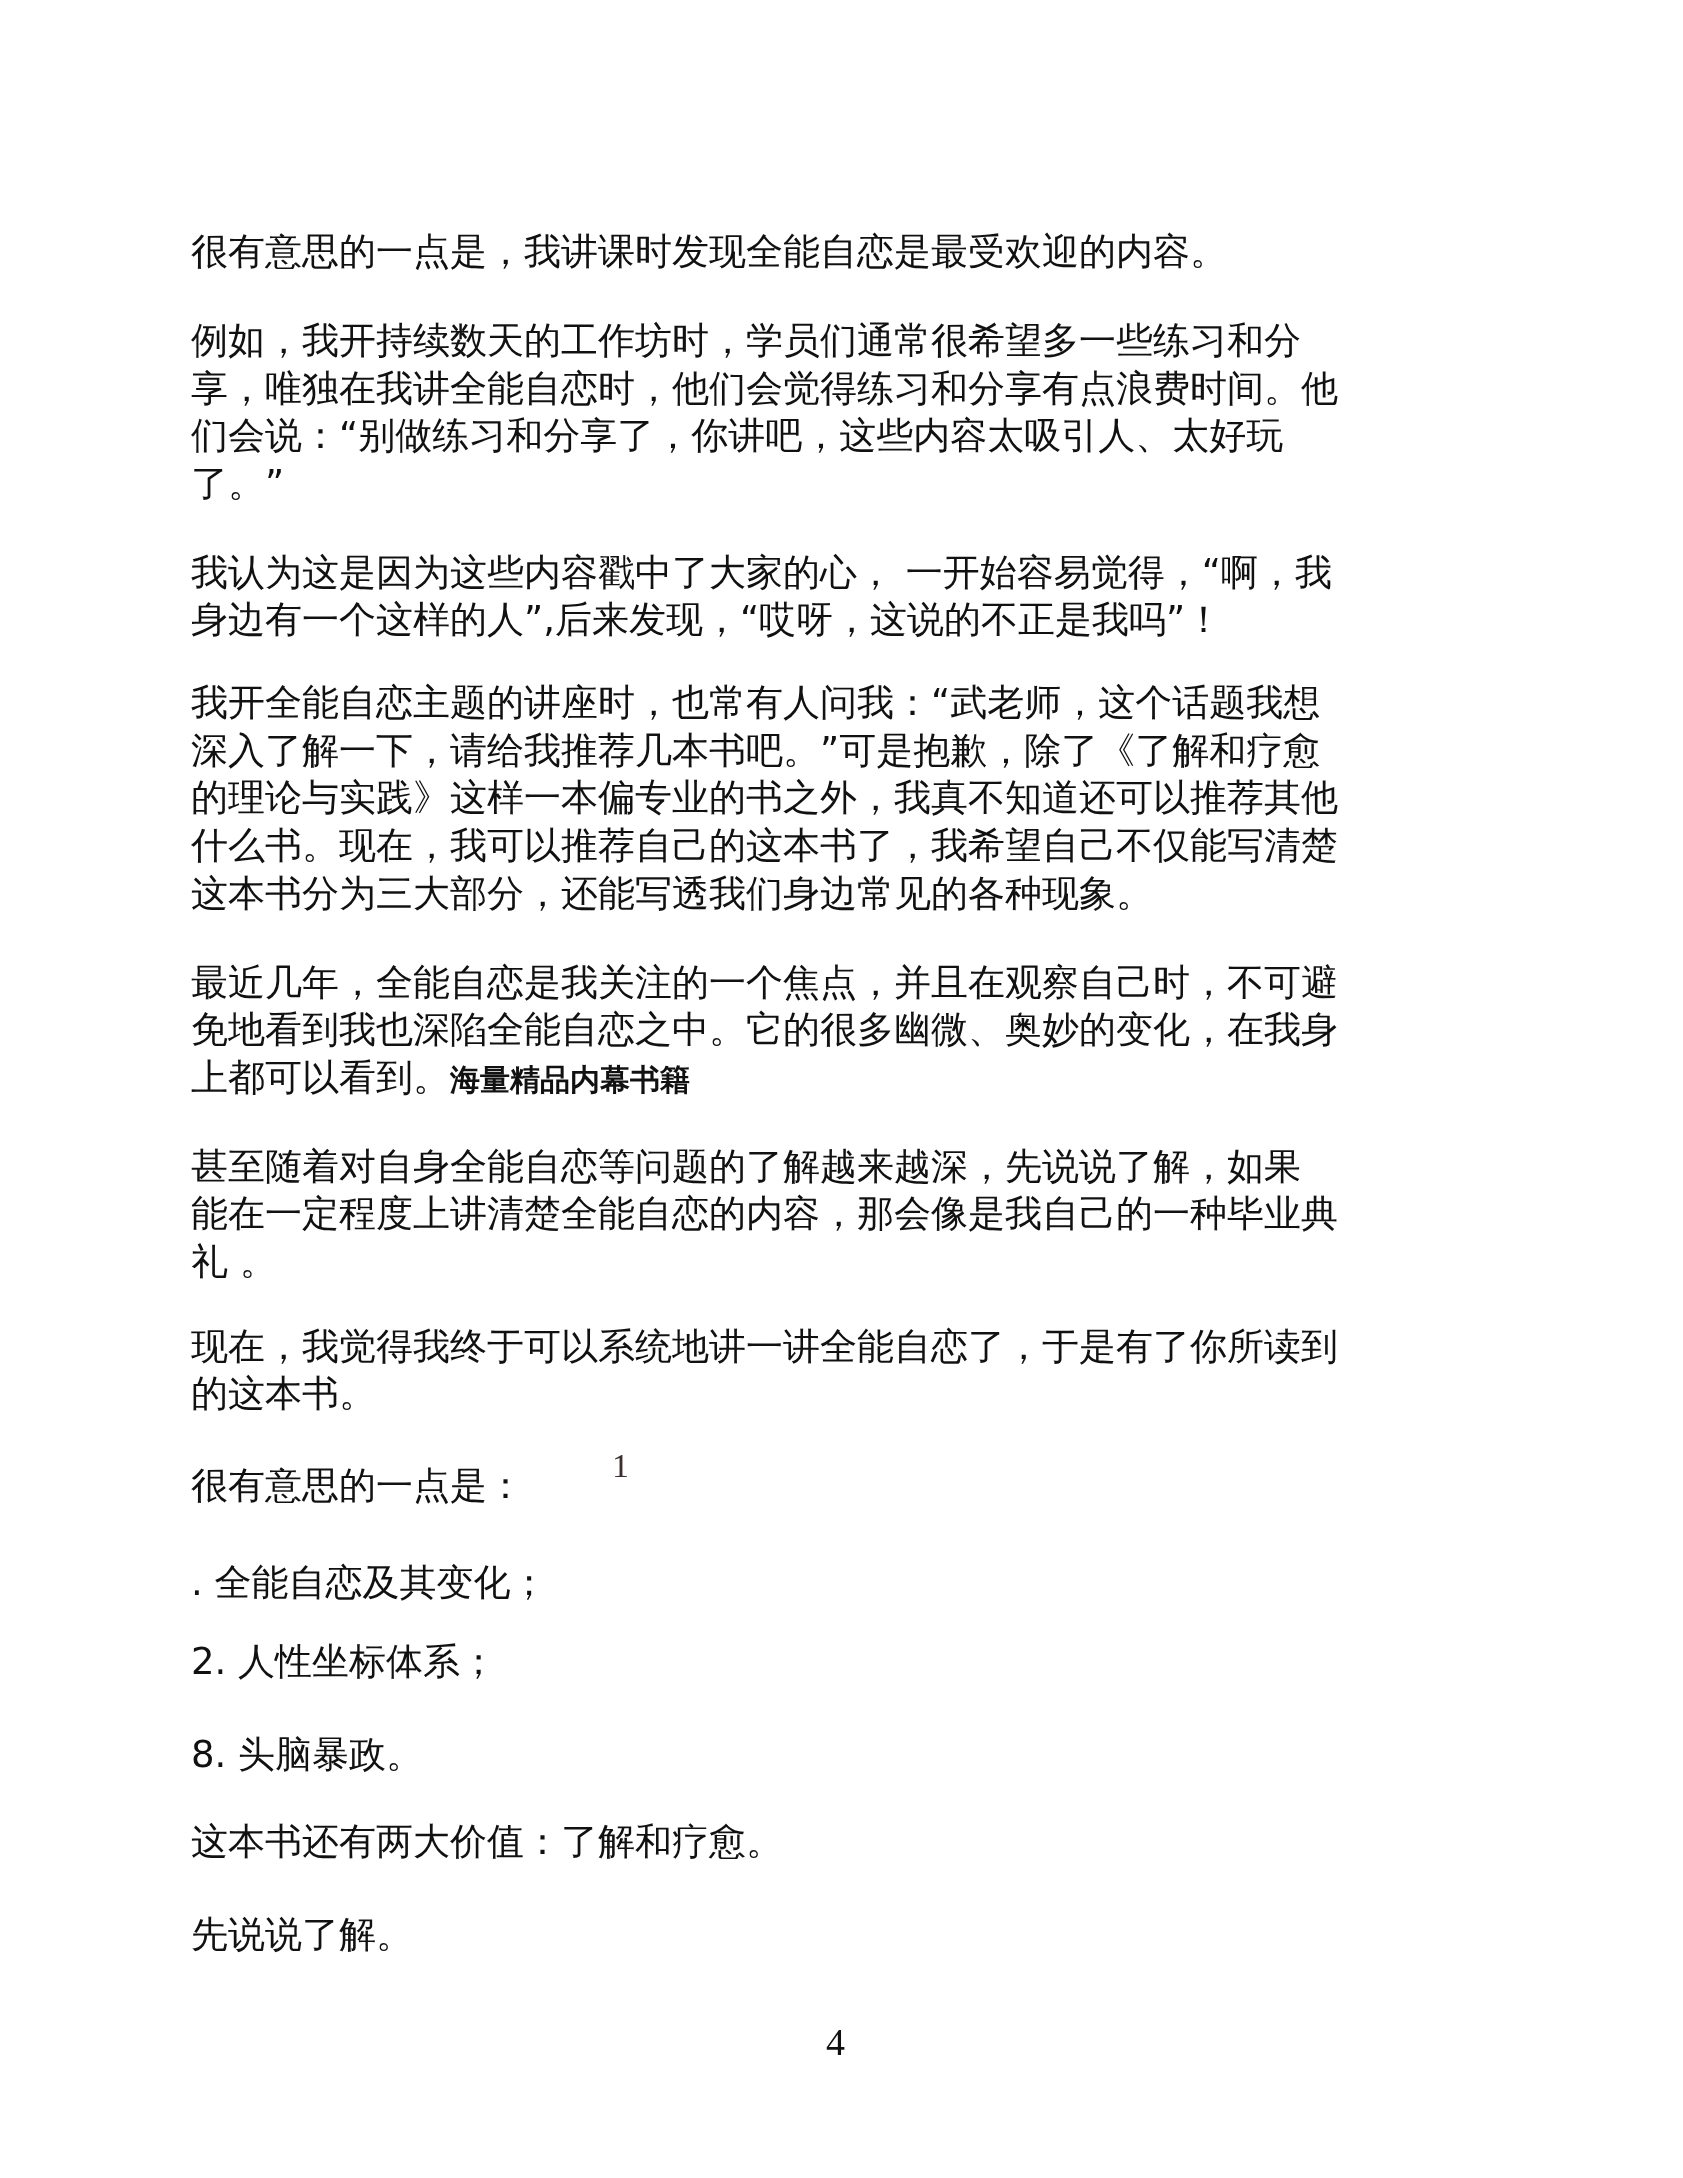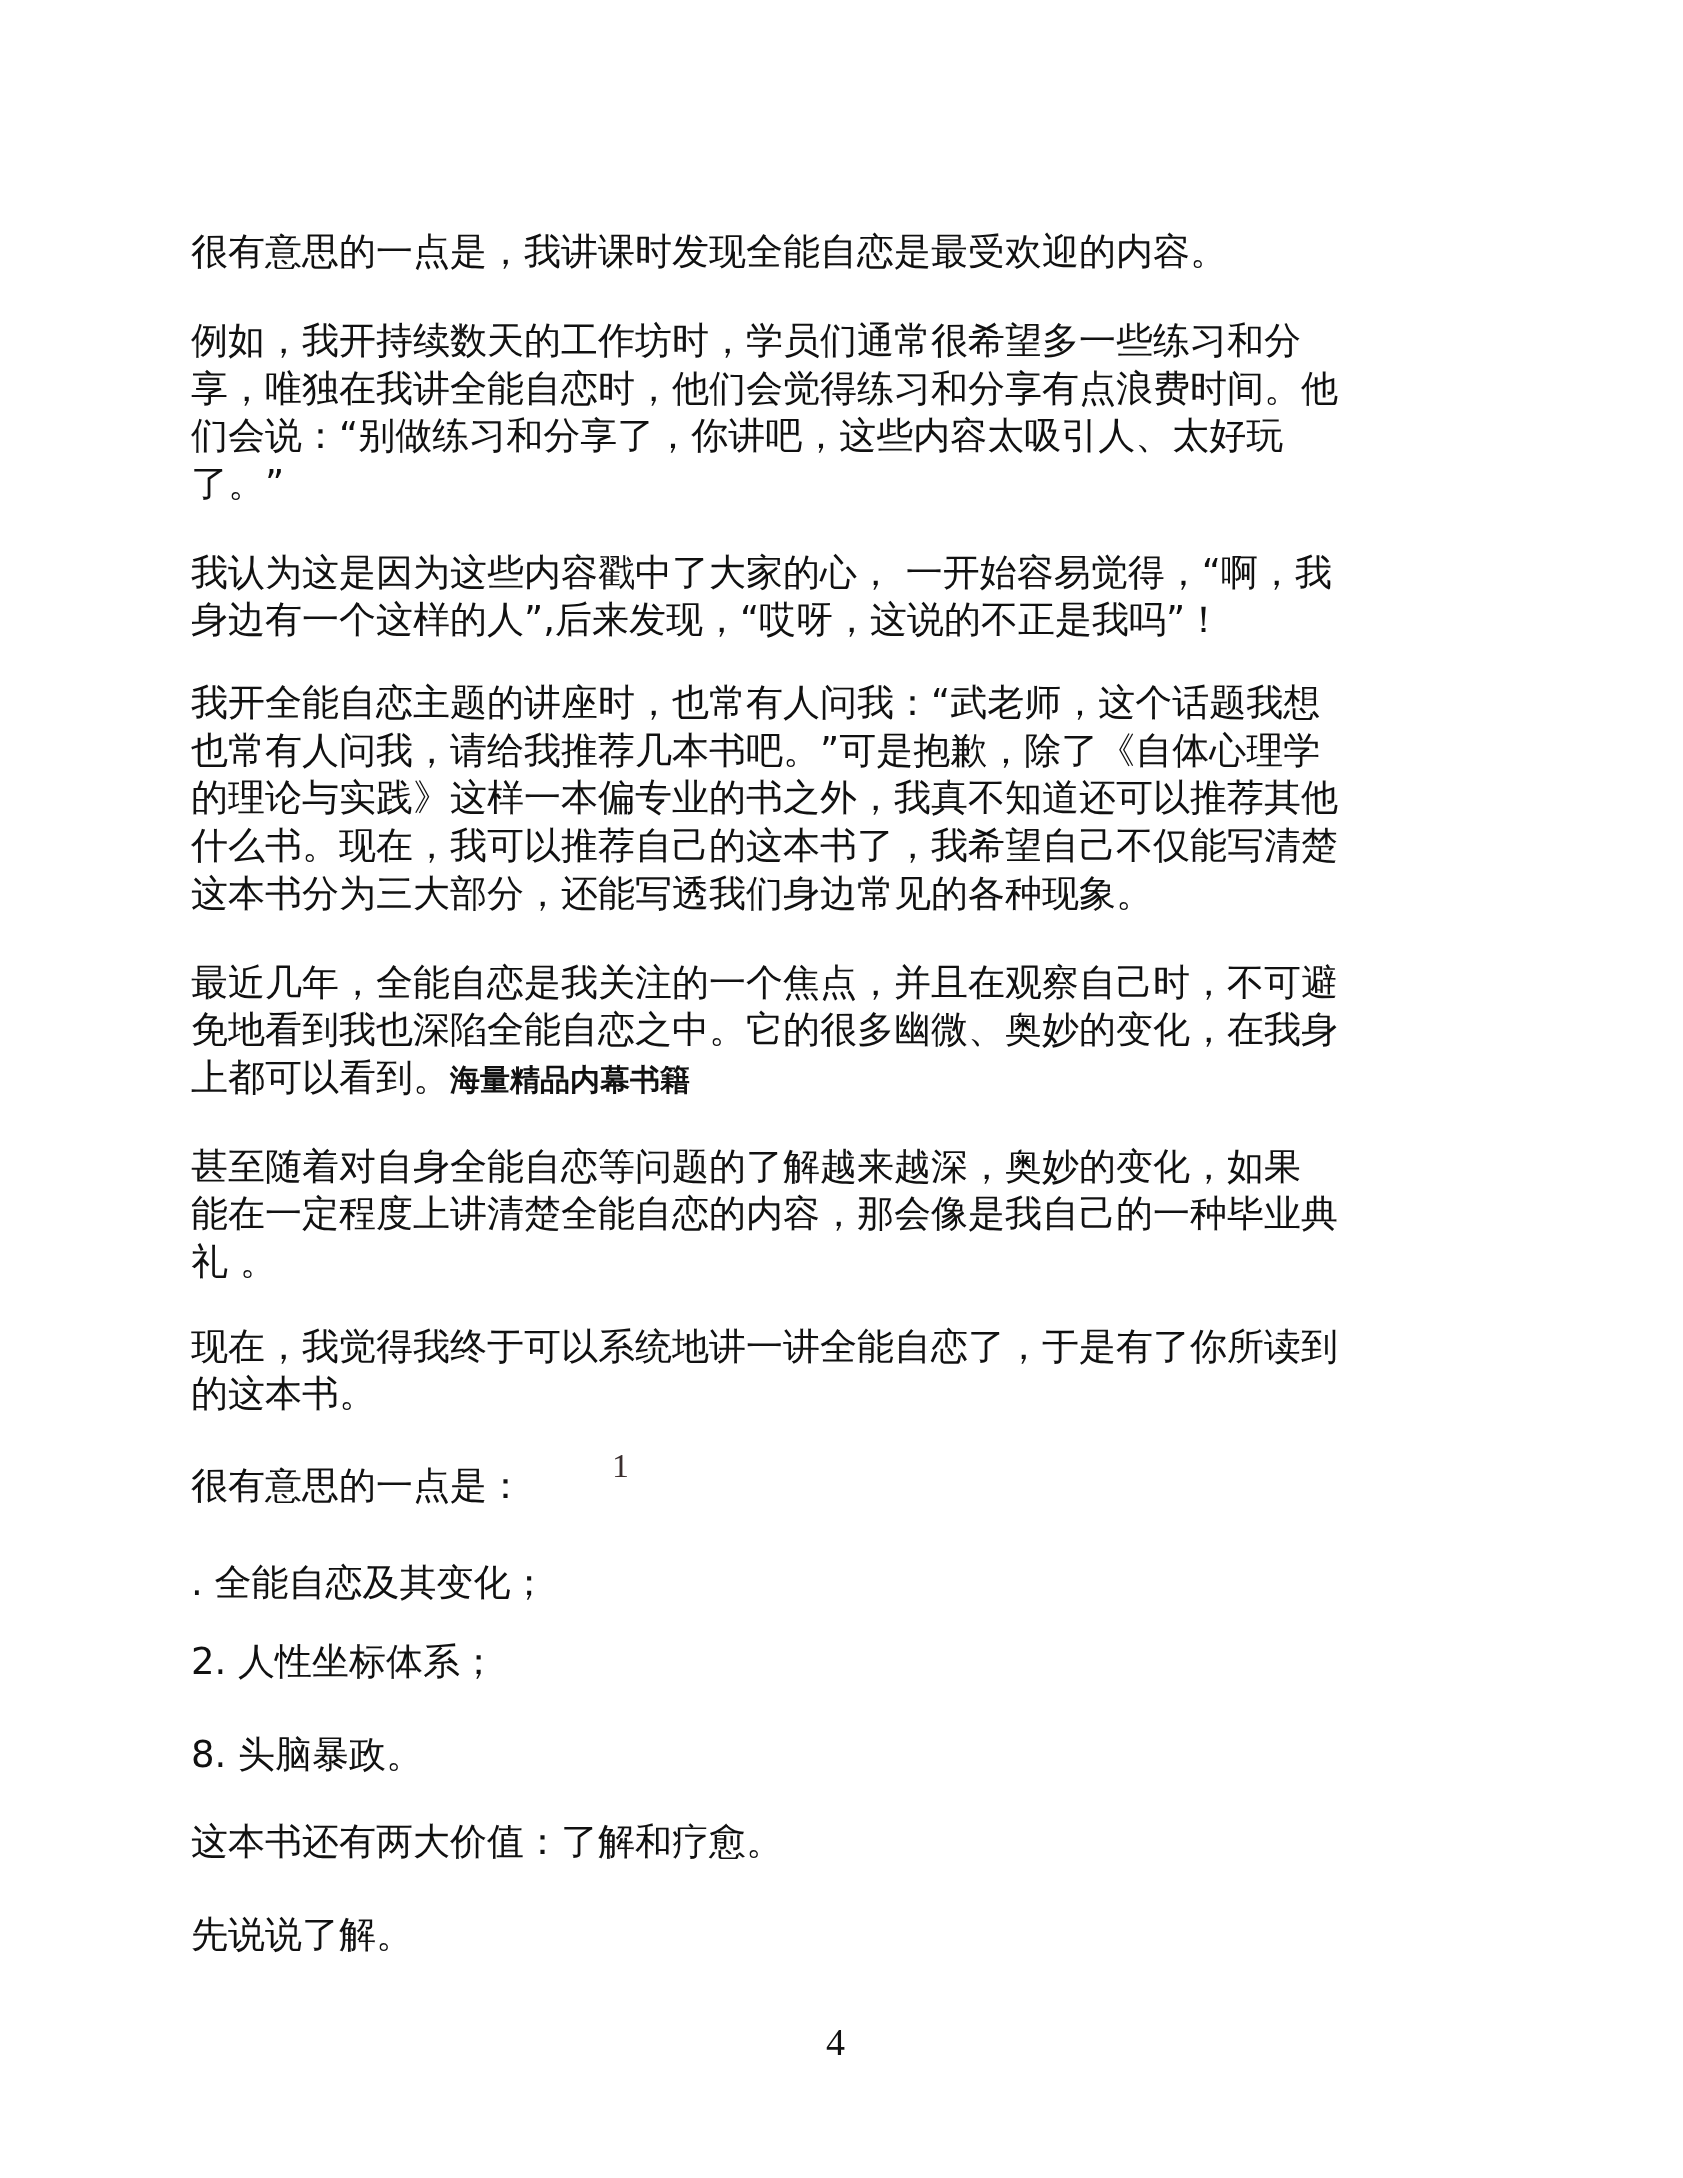--- a/index.html
+++ b/index.html
@@ -53,32 +53,32 @@
 
 <div class="line" style="top:291px">例如，我开持续数天的工作坊时，学员们通常很希望多一些练习和分</div>
 <div class="line" style="top:339px">享，唯独在我讲全能自恋时，他们会觉得练习和分享有点浪费时间。他</div>
 <div class="line" style="top:386px">们会说：“别做练习和分享了，你讲吧，这些内容太吸引人、太好玩</div>
 <div class="line" style="top:434px">了。”</div>
 
 <div class="line" style="top:523px">我认为这是因为这些内容戳中了大家的心， 一开始容易觉得，“啊，我</div>
 <div class="line" style="top:570px">身边有一个这样的人”,后来发现，“哎呀，这说的不正是我吗”！</div>
 
 <div class="line" style="top:653px">我开全能自恋主题的讲座时，也常有人问我：“武老师，这个话题我想</div>
-<div class="line" style="top:701px">也常有人问我，请给我推荐几本书吧。”可是抱歉，除了《自体心理学</div>
+<div class="line" style="top:701px">深入了解一下，请给我推荐几本书吧。”可是抱歉，除了《了解和疗愈</div>
 <div class="line" style="top:748px">的理论与实践》这样一本偏专业的书之外，我真不知道还可以推荐其他</div>
 <div class="line" style="top:796px">什么书。现在，我可以推荐自己的这本书了，我希望自己不仅能写清楚</div>
 <div class="line" style="top:844px">这本书分为三大部分，还能写透我们身边常见的各种现象。</div>
 
 <div class="line" style="top:933px">最近几年，全能自恋是我关注的一个焦点，并且在观察自己时，不可避</div>
 <div class="line" style="top:980px">免地看到我也深陷全能自恋之中。它的很多幽微、奥妙的变化，在我身</div>
 <div class="line" style="top:1028px">
   <span>上都可以看到。</span><span class="sans-bold">海量精品内幕书籍</span>
 </div>
 
-<div class="line" style="top:1117px">甚至随着对自身全能自恋等问题的了解越来越深，奥妙的变化，如果</div>
+<div class="line" style="top:1117px">甚至随着对自身全能自恋等问题的了解越来越深，先说说了解，如果</div>
 <div class="line" style="top:1164px">能在一定程度上讲清楚全能自恋的内容，那会像是我自己的一种毕业典</div>
 <div class="line" style="top:1212px">礼 。</div>
 
 <div class="line" style="top:1297px">现在，我觉得我终于可以系统地讲一讲全能自恋了，于是有了你所读到</div>
 <div class="line" style="top:1344px">的这本书。</div>
 
 <div class="line" style="top:1436px">很有意思的一点是：</div>
 <div class="num-one">1</div>
 
 <div class="line" style="top:1533px">. 全能自恋及其变化；</div>

